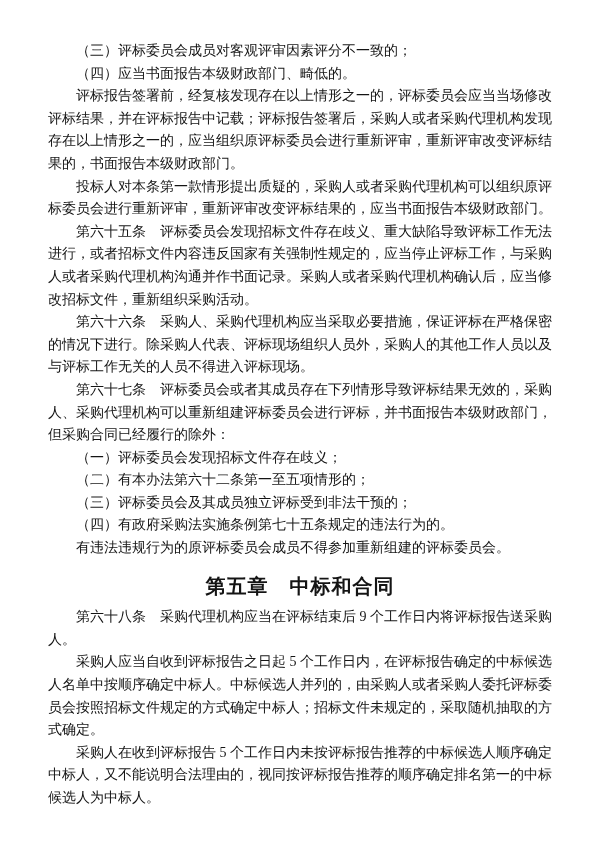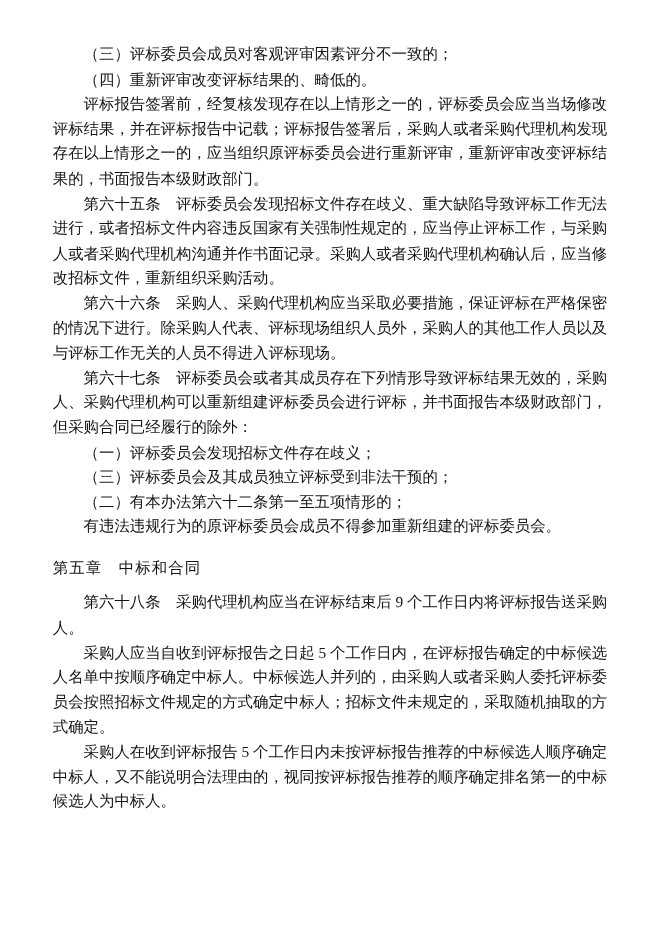--- a/index.html
+++ b/index.html
@@ -22,39 +22,42 @@
   }
   p.body {
     margin: 0;
     text-align: justify;
     text-justify: inter-ideograph;
     text-indent: 2em;
     word-break: break-all;
   }
   p.chapter-heading {
     margin: 15px 0 9px 0;
+    text-align: center;
     text-indent: 0;
-    font-weight: normal;
-    font-size: 14px;
+    font-weight: bold;
+    font-size: 20px;
     letter-spacing: 1px;
   }
 </style>
 </head>
 <body>
 
 <div class="page">
   <div id="paragraphs-container">
       <p class="body">（三）评标委员会成员对客观评审因素评分不一致的；</p>
-      <p class="body">（四）重新评审改变评标结果的、畸低的。</p>
+      <p class="body">（四）应当书面报告本级财政部门、畸低的。</p>
       <p class="body">评标报告签署前，经复核发现存在以上情形之一的，评标委员会应当当场修改评标结果，并在评标报告中记载；评标报告签署后，采购人或者采购代理机构发现存在以上情形之一的，应当组织原评标委员会进行重新评审，重新评审改变评标结果的，书面报告本级财政部门。</p>
+      <p class="body">投标人对本条第一款情形提出质疑的，采购人或者采购代理机构可以组织原评标委员会进行重新评审，重新评审改变评标结果的，应当书面报告本级财政部门。</p>
       <p class="body">第六十五条　评标委员会发现招标文件存在歧义、重大缺陷导致评标工作无法进行，或者招标文件内容违反国家有关强制性规定的，应当停止评标工作，与采购人或者采购代理机构沟通并作书面记录。采购人或者采购代理机构确认后，应当修改招标文件，重新组织采购活动。</p>
       <p class="body">第六十六条　采购人、采购代理机构应当采取必要措施，保证评标在严格保密的情况下进行。除采购人代表、评标现场组织人员外，采购人的其他工作人员以及与评标工作无关的人员不得进入评标现场。</p>
       <p class="body">第六十七条　评标委员会或者其成员存在下列情形导致评标结果无效的，采购人、采购代理机构可以重新组建评标委员会进行评标，并书面报告本级财政部门，但采购合同已经履行的除外：</p>
       <p class="body">（一）评标委员会发现招标文件存在歧义；</p>
+      <p class="body">（二）有本办法第六十二条第一至五项情形的；</p>
       <p class="body">（三）评标委员会及其成员独立评标受到非法干预的；</p>
-      <p class="body">（二）有本办法第六十二条第一至五项情形的；</p>
+      <p class="body">（四）有政府采购法实施条例第七十五条规定的违法行为的。</p>
       <p class="body">有违法违规行为的原评标委员会成员不得参加重新组建的评标委员会。</p>
       <p class="chapter-heading">第五章　中标和合同</p>
       <p class="body">第六十八条　采购代理机构应当在评标结束后 9 个工作日内将评标报告送采购人。</p>
       <p class="body">采购人应当自收到评标报告之日起 5 个工作日内，在评标报告确定的中标候选人名单中按顺序确定中标人。中标候选人并列的，由采购人或者采购人委托评标委员会按照招标文件规定的方式确定中标人；招标文件未规定的，采取随机抽取的方式确定。</p>
       <p class="body">采购人在收到评标报告 5 个工作日内未按评标报告推荐的中标候选人顺序确定中标人，又不能说明合法理由的，视同按评标报告推荐的顺序确定排名第一的中标候选人为中标人。</p>
     </div>
 </div>
 
 </body></html>

